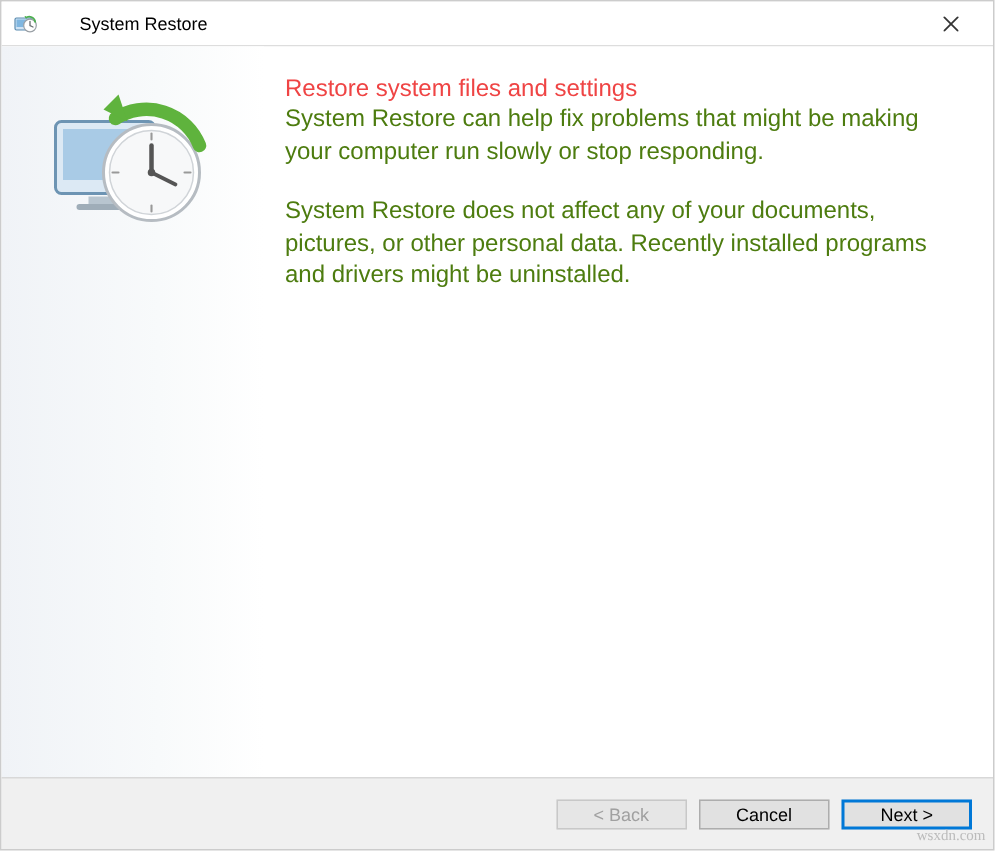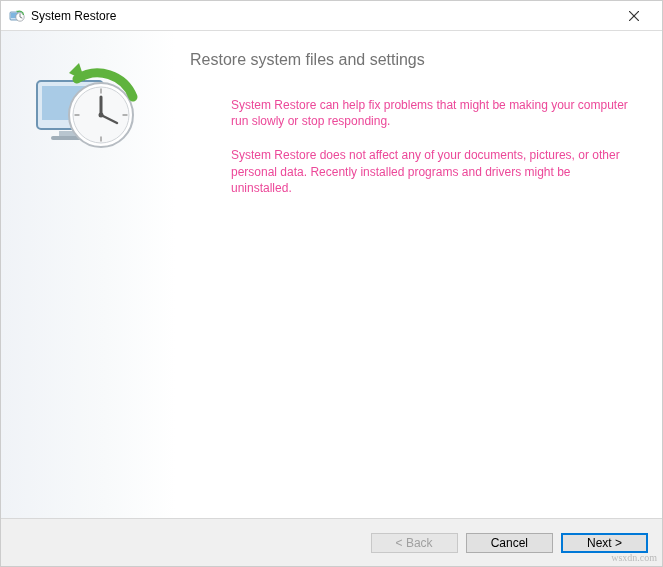--- a/index.html
+++ b/index.html
@@ -22,20 +22,21 @@
     }
     .titlebar .icon {
       width: 16px; height: 16px;
       margin-right: 6px;
       position: relative;
     }
     .titlebar .title {
       flex: 1;
       font-size: 12px;
       color: #000;
+      margin-left: 22px;
     }
     .titlebar .close {
       width: 40px;
       height: 28px;
       display: flex;
       align-items: center;
       justify-content: center;
       font-size: 14px;
       color: #333;
       font-family: Arial, sans-serif;
@@ -54,30 +55,28 @@
       align-items: flex-start;
     }
     .content {
       flex: 1;
       padding: 18px 30px 18px 14px;
       color: #000;
     }
     .content h1 {
       font-size: 16px;
       font-weight: 400;
-      color: #737373;
-      margin-bottom: 28px;
+      color: #ef4444;
       margin-top: 2px;
     }
     .content p {
-      font-size: 12px;
+      font-size: 16px;
       line-height: 1.35;
-      color: #ec4899;
+      color: #4d7c0f;
       margin-bottom: 18px;
-      margin-left: 41px;
     }
     .footer {
       height: 48px;
       border-top: 1px solid #d8d8d8;
       background: #f0f0f0;
       display: flex;
       justify-content: flex-end;
       align-items: center;
       padding: 0 14px;
       gap: 8px;

